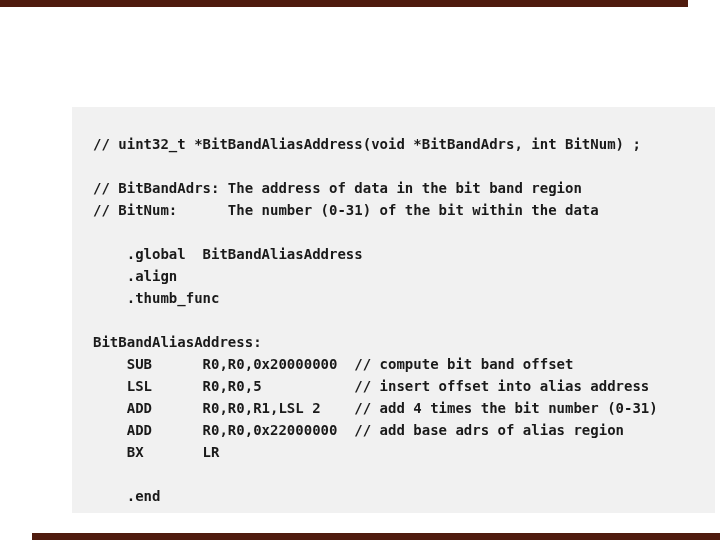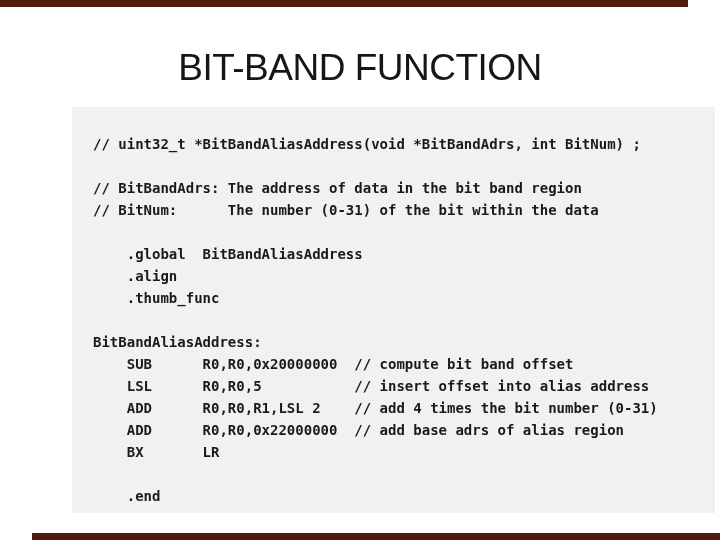--- a/index.html
+++ b/index.html
@@ -58,21 +58,20 @@
     white-space: pre;
   }
 </style>
 </head>
 <body>
 
 <div class="slide">
 
   <div class="accent-bar top" style="background: rgb(79, 27, 14);"></div>
 
-  <h1 class="slide-title">BIT-BAND FUNCTION</h1>
 
   <div class="code-panel">
     <pre class="code-block">// uint32_t *BitBandAliasAddress(void *BitBandAdrs, int BitNum) ;
 
 // BitBandAdrs: The address of data in the bit band region
 // BitNum:      The number (0-31) of the bit within the data
 
     .global  BitBandAliasAddress
     .align
     .thumb_func

